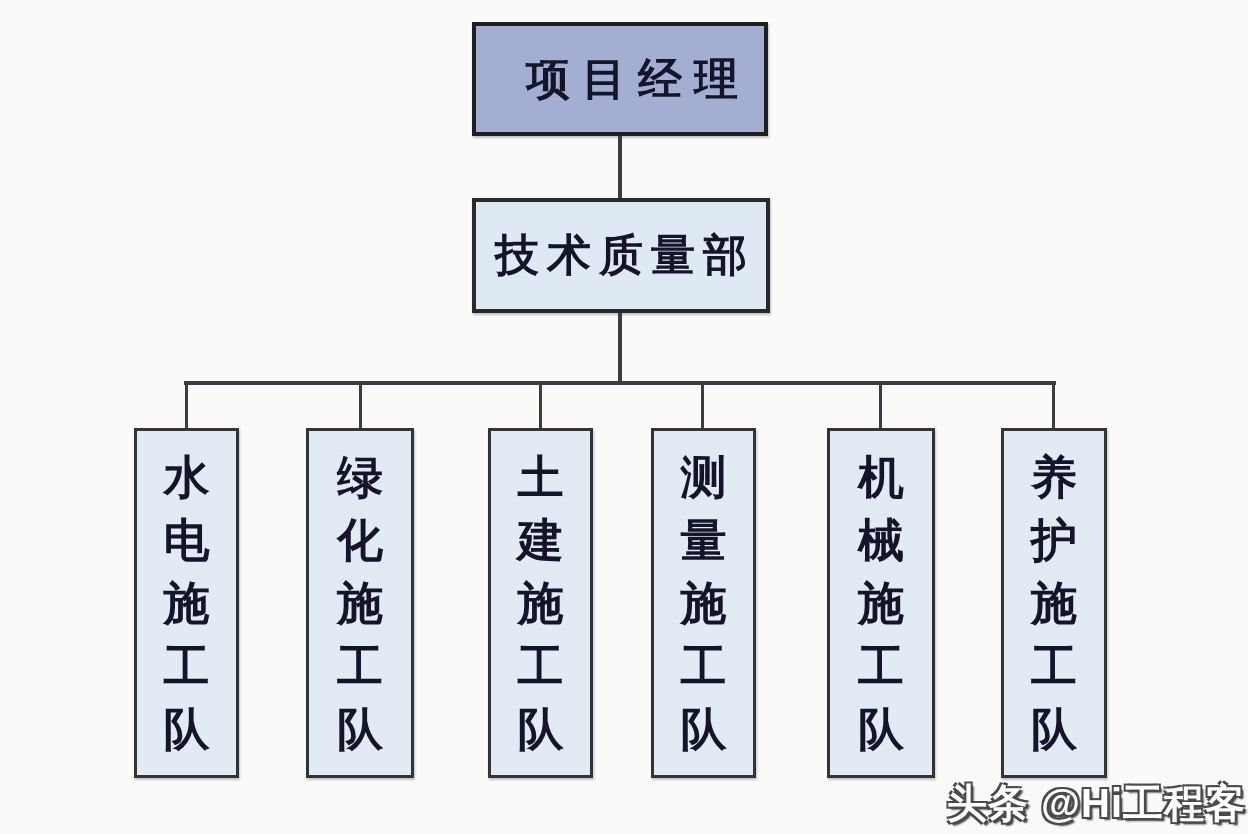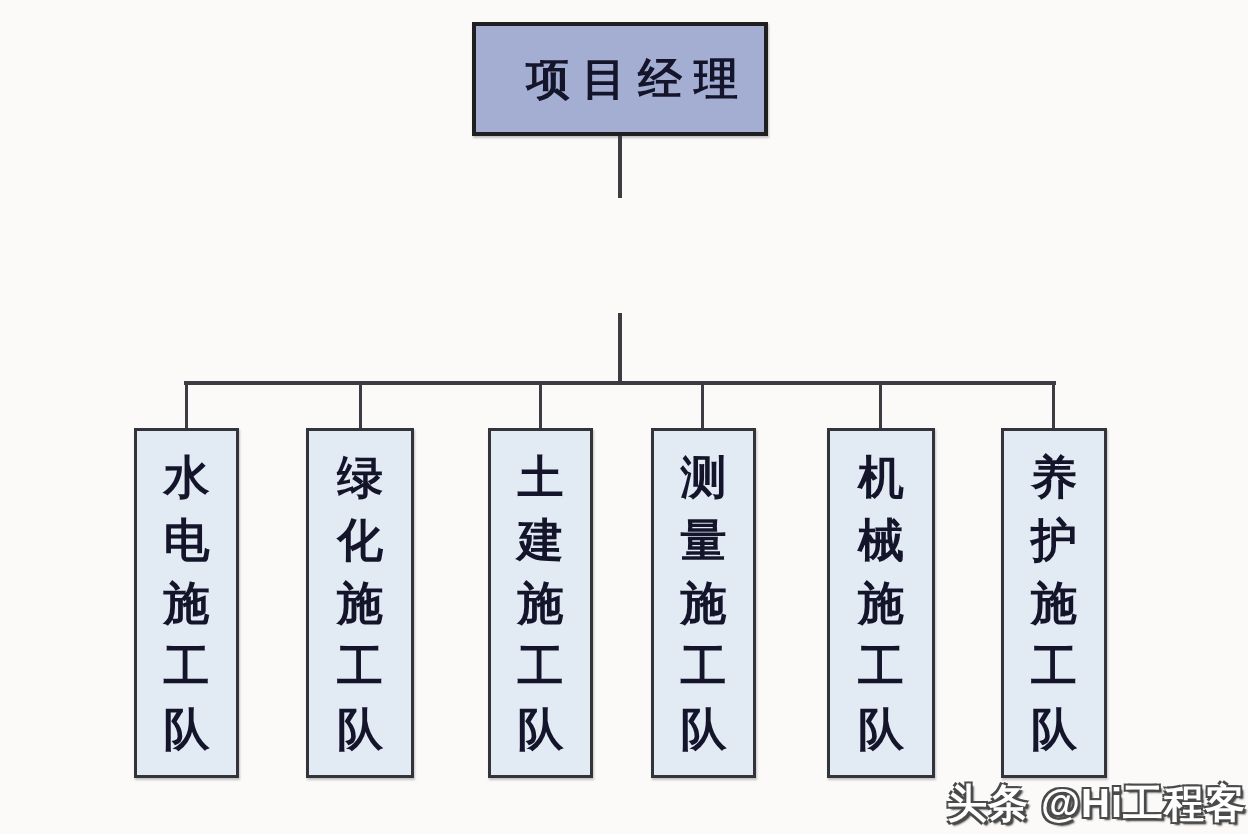--- a/index.html
+++ b/index.html
@@ -104,20 +104,21 @@
 </style>
 </head>
 <body>
 
 <div class="canvas">
 
   <div class="node root-node">项目经理</div>
 
   <div class="line vline-root-dept"></div>
 
+  <div class="node dept-node">技术质量部</div>
 
   <div class="line vline-dept-bus"></div>
   <div class="line hline-bus"></div>
   <div class="line drop drop-1"></div>
   <div class="line drop drop-2"></div>
   <div class="line drop drop-3"></div>
   <div class="line drop drop-4"></div>
   <div class="line drop drop-5"></div>
   <div class="line drop drop-6"></div>
 

